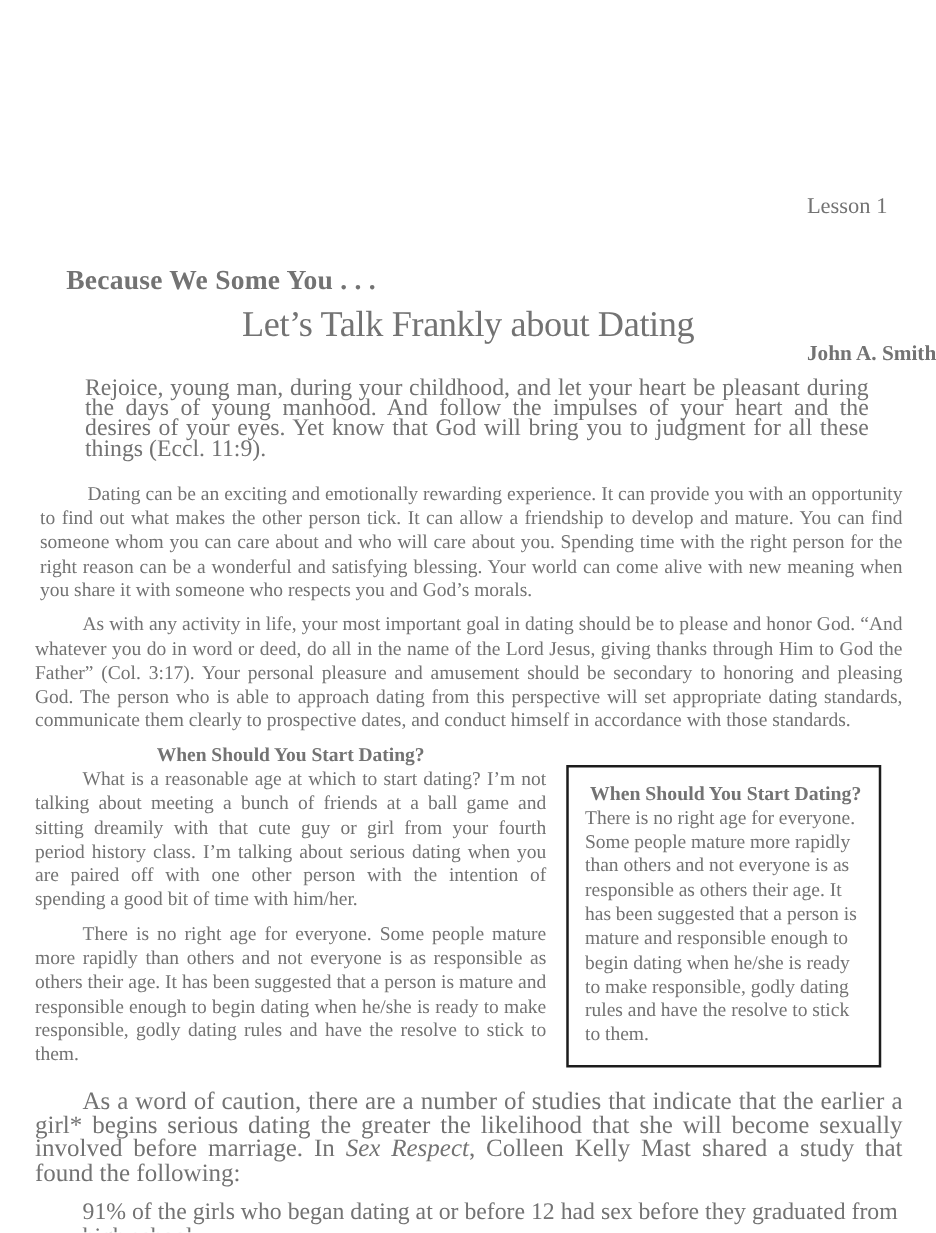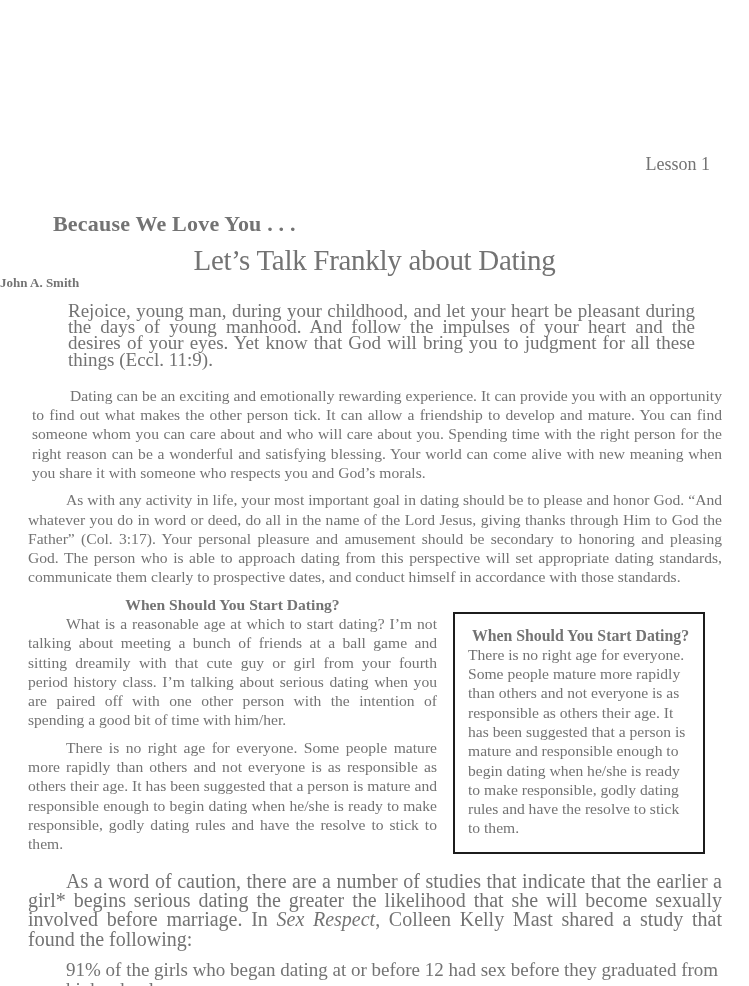--- a/index.html
+++ b/index.html
@@ -30,22 +30,22 @@
   .title {
     margin-top: 7px;
     text-align: center;
     font-size: 29px;
     font-weight: normal;
     letter-spacing: -0.3px;
     line-height: 32px;
   }
   .byline {
     margin-top: -1px;
-    text-align: left;
-    font-size: 13px;
+    text-align: right;
+    font-size: 17px;
     font-weight: bold;
     line-height: 15px;
   }
   .epigraph {
     margin: 13px 54px 0 68px;
     font-size: 19px;
     line-height: 16.2px;
     text-align: justify;
   }
   .body-par {
@@ -112,21 +112,21 @@
     line-height: 20px;
   }
 </style>
 </head>
 <body>
 
 <div class="page">
 
   <div class="lesson">Lesson 1</div>
 
-  <h2 class="kicker">Because We Love You . . .</h2>
+  <h2 class="kicker">Because We Some You . . .</h2>
 
   <h1 class="title">Let’s Talk Frankly about Dating</h1>
 
   <div class="byline">John A. Smith</div>
 
   <div class="epigraph">Rejoice, young man, during your childhood, and let your heart be pleasant during the days of young manhood. And follow the impulses of your heart and the desires of your eyes. Yet know that God will bring you to judgment for all these things (Eccl. 11:9).</div>
 
   <p class="body-par par-1">Dating can be an exciting and emotionally rewarding experience. It can provide you with an opportunity to find out what makes the other person tick. It can allow a friendship to develop and mature. You can find someone whom you can care about and who will care about you. Spending time with the right person for the right reason can be a wonderful and satisfying blessing. Your world can come alive with new meaning when you share it with someone who respects you and God’s morals.</p>
 
   <p class="body-par par-2">As with any activity in life, your most important goal in dating should be to please and honor God. “And whatever you do in word or deed, do all in the name of the Lord Jesus, giving thanks through Him to God the Father” (Col. 3:17). Your personal pleasure and amusement should be secondary to honoring and pleasing God. The person who is able to approach dating from this perspective will set appropriate dating standards, communicate them clearly to prospective dates, and conduct himself in accordance with those standards.</p>

